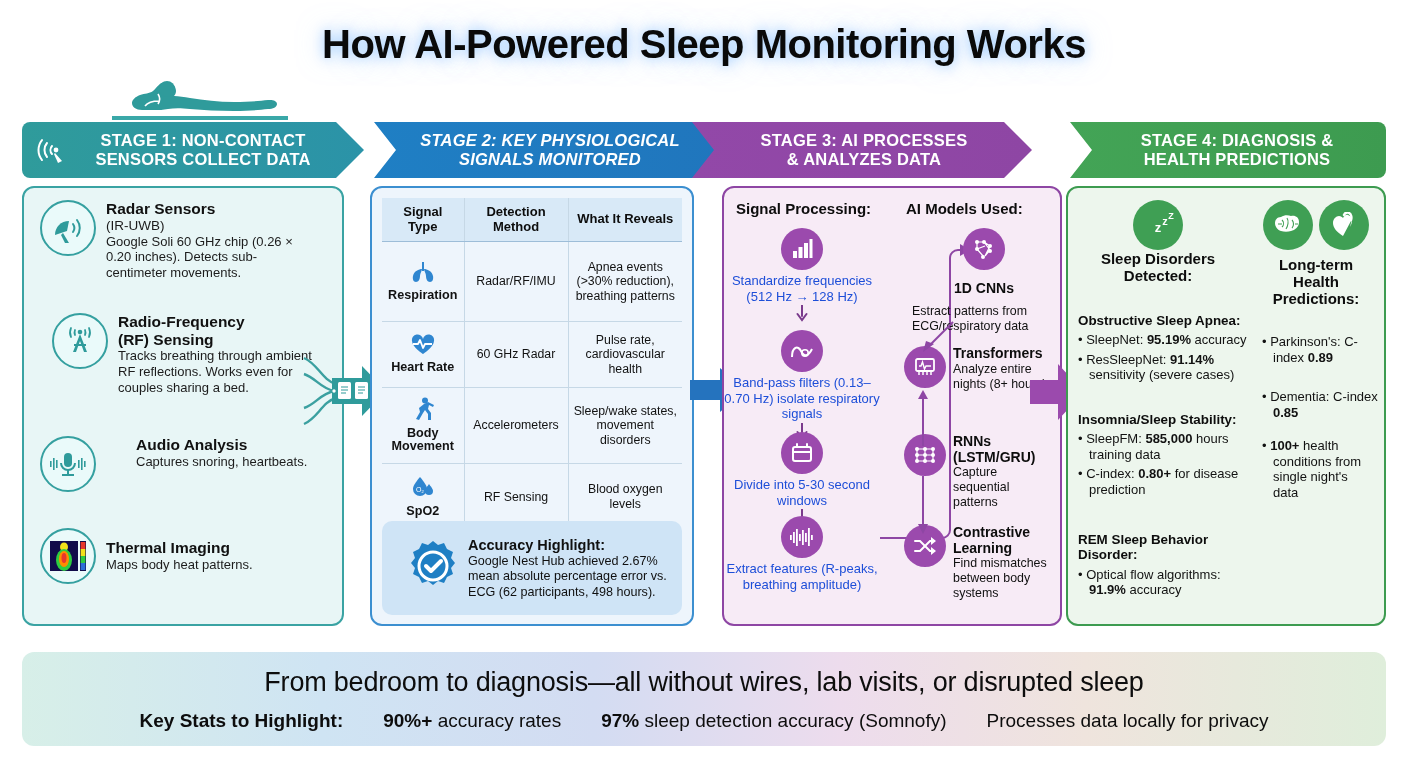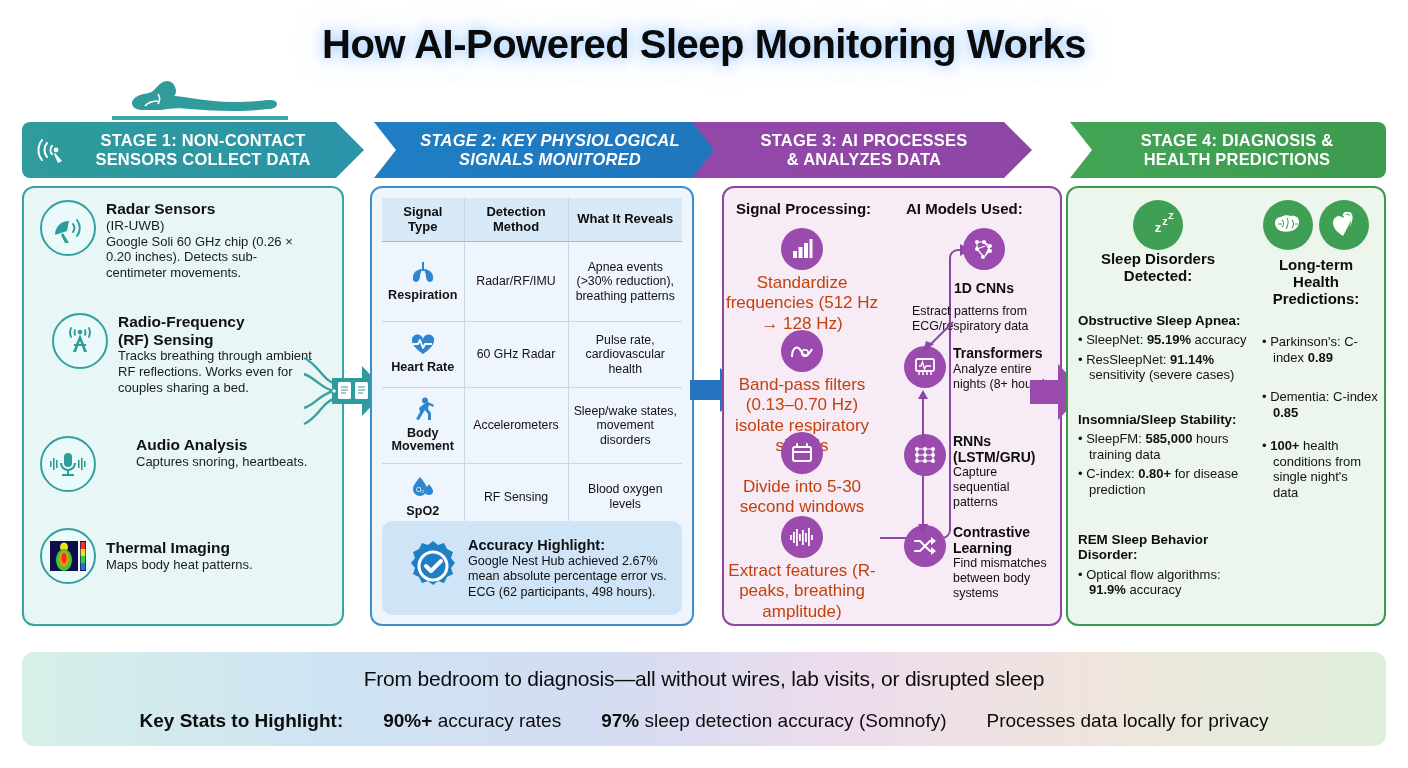--- a/index.html
+++ b/index.html
@@ -78,41 +78,41 @@
              background: #cfe4f6; border-radius: 10px; display: flex; gap: 8px;
              align-items: center; padding: 8px 10px 8px 24px; }
   .acc-t { font-size: 14.5px; font-weight: 700; color: #101010; line-height: 1.15; }
   .acc-b { font-size: 12.6px; color: #101010; line-height: 1.22; }
 
   
   .c3-head { position: absolute; font-size: 15px; font-weight: 700; color: #0d0d0d; }
   .pcirc { width: 42px; height: 42px; border-radius: 50%; background: #9b4aad;
            display: flex; align-items: center; justify-content: center; }
   .p-step { position: absolute; width: 160px; text-align: center; }
-  .p-step .lbl { font-size: 17px; color: #c2410c; line-height: 1.2; margin-top: 3px; }
+  .p-step .lbl { font-size: 13px; color: #1d4ed8; line-height: 1.2; margin-top: 3px; }
   .dn-arrow { display: block; margin: 1px auto 0; }
   .m-step { position: absolute; display: flex; gap: 7px; align-items: flex-start; }
   .m-t { font-size: 14px; font-weight: 700; color: #0d0d0d; line-height: 1.12; }
   .m-b { font-size: 12.4px; color: #101010; line-height: 1.2; }
 
   
   .gcirc { width: 50px; height: 50px; border-radius: 50%; background: #3f9f54;
            display: flex; align-items: center; justify-content: center; }
   .c4-title { font-size: 15px; font-weight: 700; color: #0d0d0d; text-align: center; line-height: 1.14; }
   .c4-sub { font-size: 13.4px; font-weight: 700; color: #0d0d0d; line-height: 1.14; }
   .c4-li { font-size: 13px; color: #121212; line-height: 1.2; margin-top: 4px;
            padding-left: 11px; text-indent: -11px; }
   .c4-li b { font-weight: 700; }
 
   
   .footer { position: absolute; left: 22px; top: 652px; width: 1364px; height: 94px;
             border-radius: 12px;
             background: linear-gradient(90deg,#d7efe8 0%,#cfe4f3 22%,#d3dcf2 42%,#eddced 60%,#efe4dd 78%,#dfeedb 100%); }
   .f1 { position: absolute; left: 0; top: 15px; width: 100%; text-align: center;
-        font-size: 21px; color: #0d0d0d; letter-spacing: -.2px; }
+        font-size: 27px; color: #0d0d0d; letter-spacing: -.2px; }
   .f2row { position: absolute; left: 0; top: 58px; width: 100%;
            display: flex; justify-content: center; align-items: baseline; gap: 40px;
            font-size: 19px; color: #0d0d0d; }
   .f2row .lead { font-weight: 700; }
   .f2row b { font-weight: 700; }
 
   .arrow-glyph { position: absolute; }
 </style>
 </head>
 <body>

